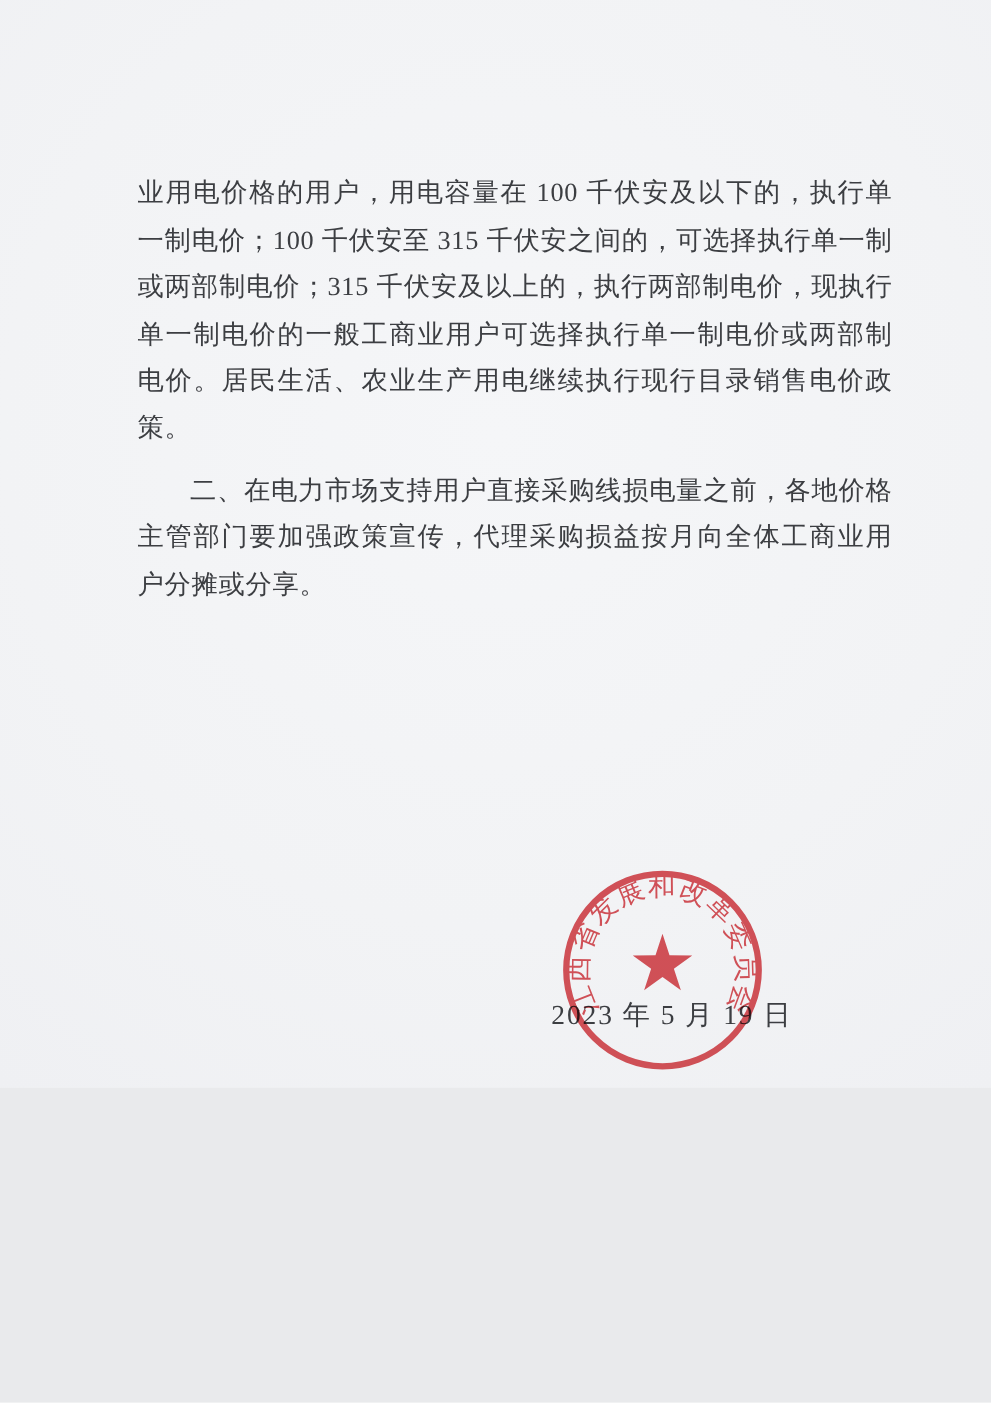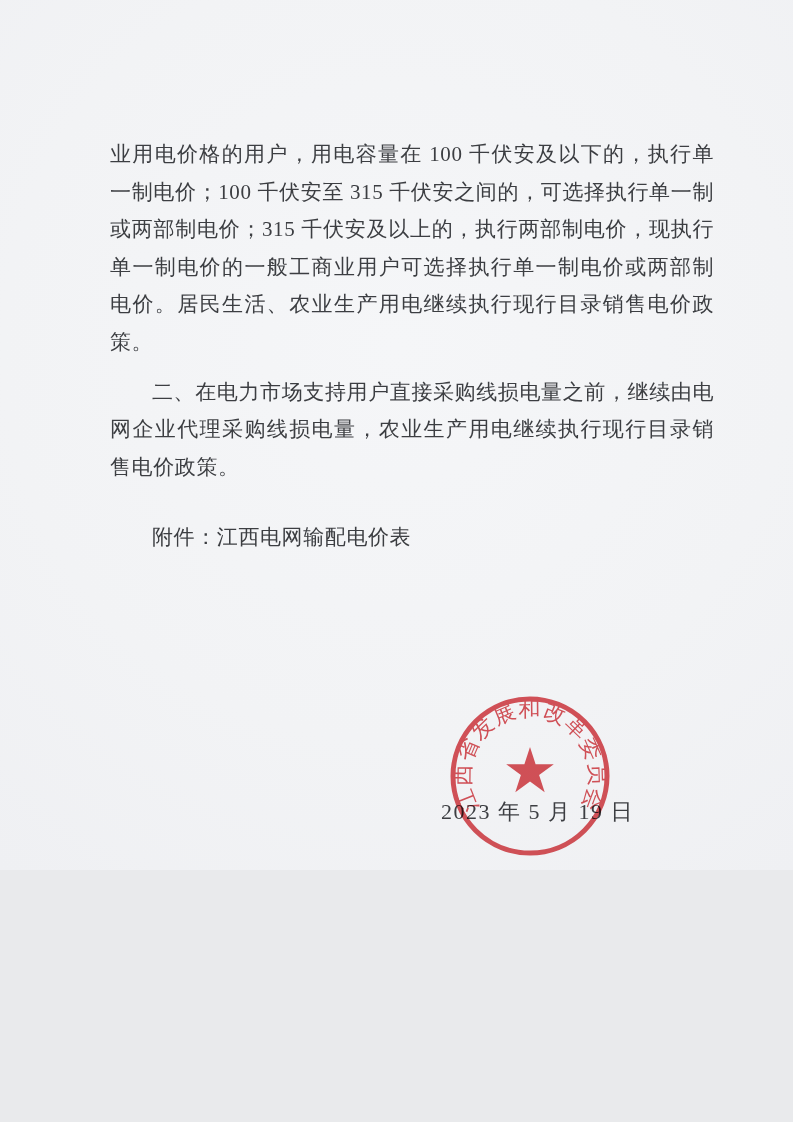--- a/index.html
+++ b/index.html
@@ -56,22 +56,21 @@
     white-space: nowrap;
   }
 </style>
 </head>
 <body>
 
 <div class="page">
 
   <div class="body-text">
     <p class="para">业用电价格的用户，用电容量在 100 千伏安及以下的，执行单一制电价；100 千伏安至 315 千伏安之间的，可选择执行单一制或两部制电价；315 千伏安及以上的，执行两部制电价，现执行单一制电价的一般工商业用户可选择执行单一制电价或两部制电价。居民生活、农业生产用电继续执行现行目录销售电价政策。</p>
-    <p class="para indent spaced">二、在电力市场支持用户直接采购线损电量之前，继续由电网企业代理采购线损电量，农业生产用电继续执行现行目录销售电价政策。</p>
-    <p class="attachment-line">附件：江西电网输配电价表</p>
+    <p class="para indent spaced">二、在电力市场支持用户直接采购线损电量之前，各地价格主管部门要加强政策宣传，代理采购损益按月向全体工商业用户分摊或分享。</p>
   </div>
 
   <div class="date-line">2023 年 5 月 19 日</div>
 
   <svg class="seal" width="190" height="190" viewBox="0 0 190 190" xmlns="http://www.w3.org/2000/svg">
     <circle cx="95" cy="95" r="77" fill="none" stroke="#d8454c" stroke-width="5"></circle>
     <polygon fill="#d8454c" points="95,66 100.6,83.2 118.8,83.3 104.1,94 109.7,111.2 95,100.6 80.3,111.2 85.9,94 71.2,83.3 89.4,83.2"></polygon>
     <defs>
       <path id="sealArc" d="M 44.1 126.8 A 60 60 0 1 1 145.9 126.8" fill="none"></path>
     </defs>

